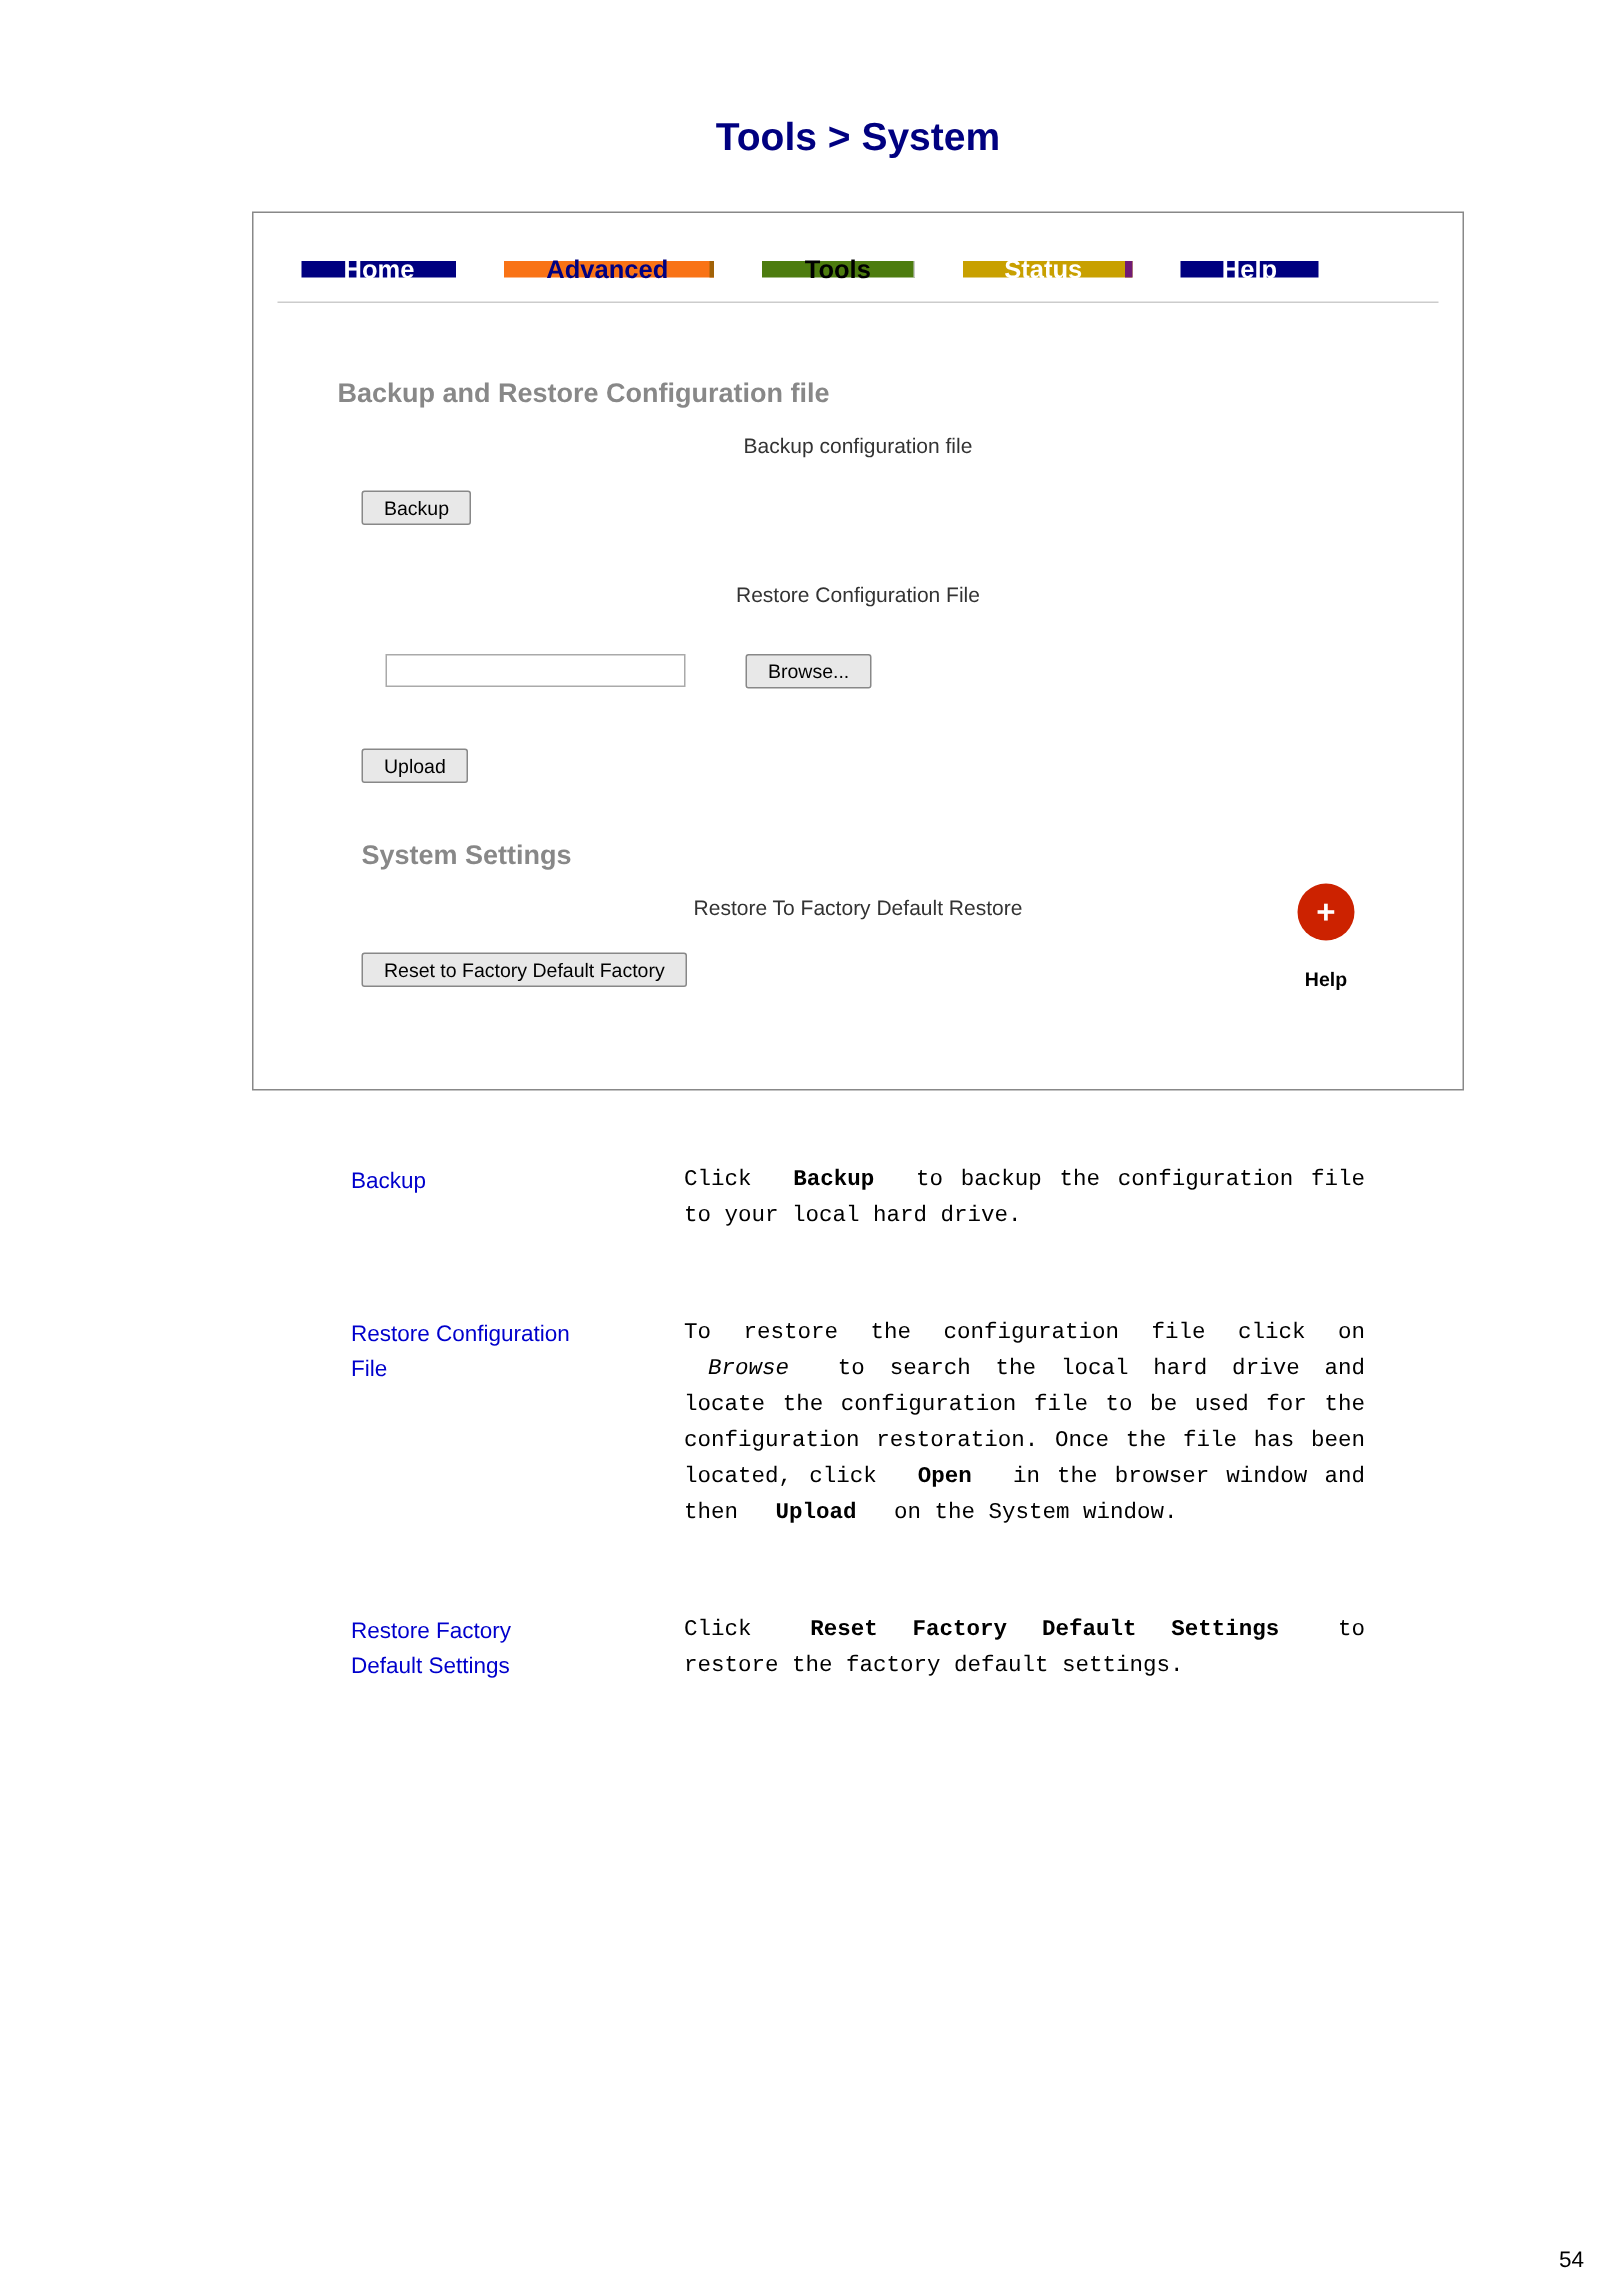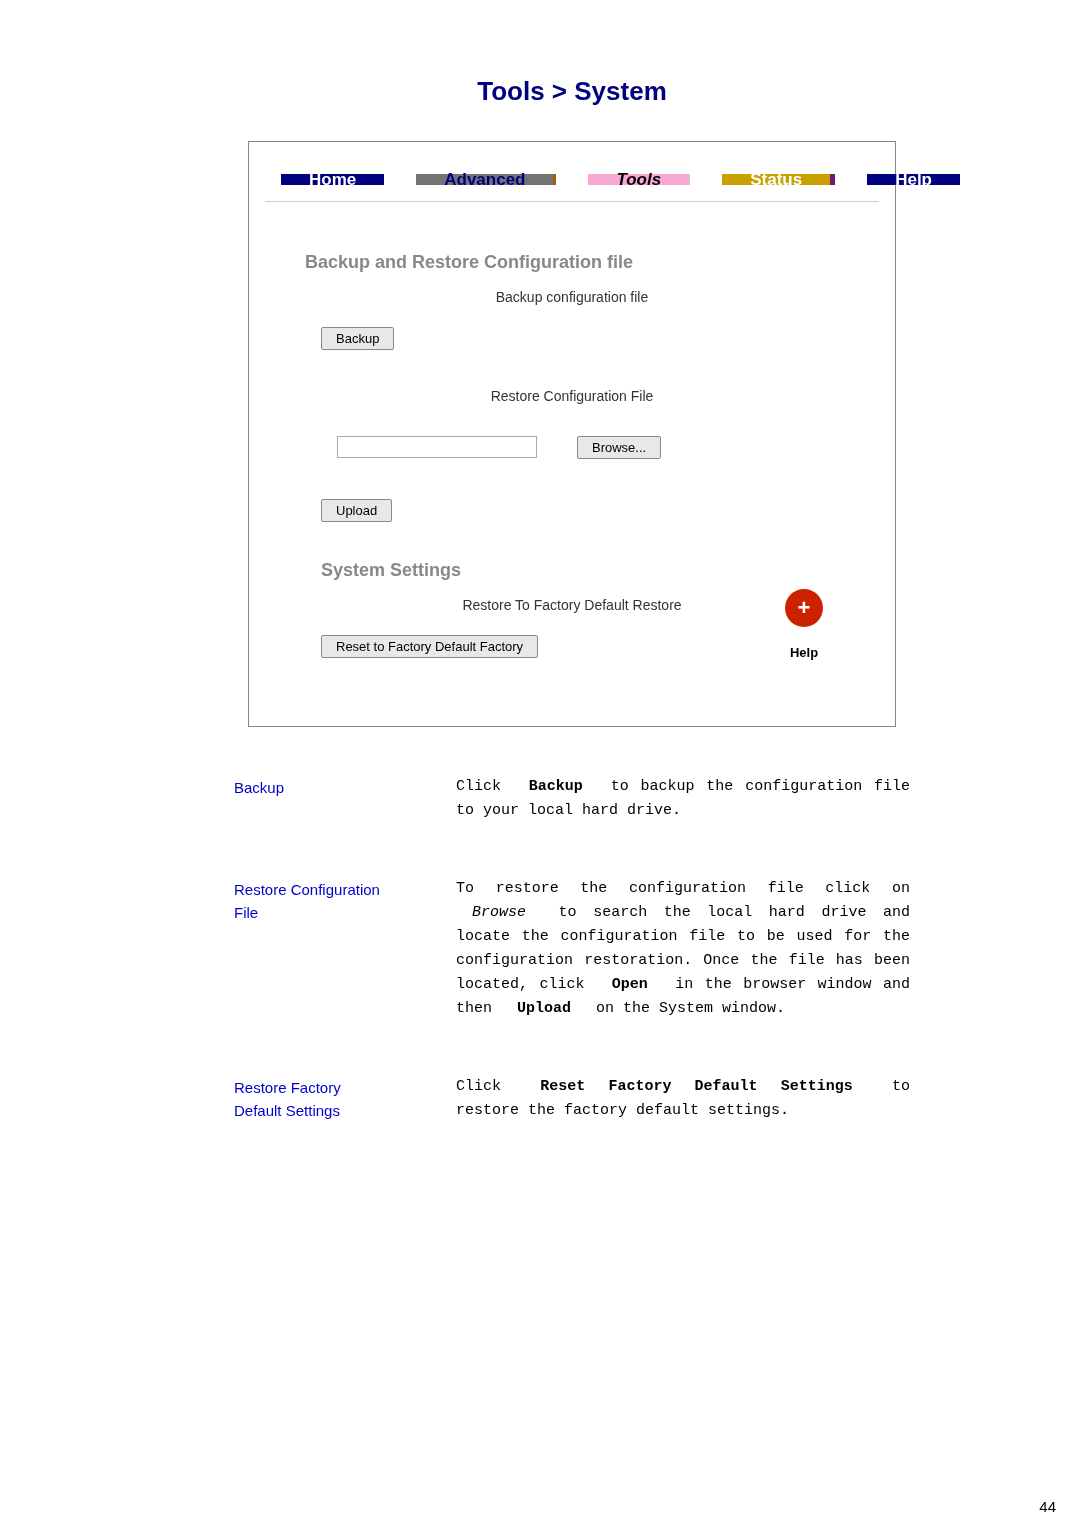--- a/index.html
+++ b/index.html
@@ -19,21 +19,21 @@
       font-size: 26px;
       font-weight: bold;
       color: #000080;
       padding: 28px 0 18px 0;
     }
 
     
     .ui-panel {
       border: 1px solid #888;
       margin: 0 auto;
-      width: 648px;
+      width: 808px;
       background: #fff;
     }
 
     
     .nav-bar {
       display: flex;
       align-items: stretch;
       background: #fff;
       border-bottom: 1px solid #ccc;
       height: 44px;
@@ -46,30 +46,29 @@
       font-size: 17px;
       font-weight: bold;
       cursor: pointer;
       text-decoration: none;
     }
     .nav-item.home {
       background: #000080;
       color: #fff;
     }
     .nav-item.advanced {
-      background: #737373;
+      background: #f97316;
       color: #000080;
       border-right: 3px solid #a16207;
     }
     .nav-item.tools {
-      background: #f9a8d4;
+      background: #4d7c0f;
       color: #000;
       font-weight: bold;
       border-right: 1px solid #ccc;
-      font-style: italic;
     }
     .nav-item.status {
       background: #c8a000;
       color: #fff;
       border-right: 5px solid #701a75;
     }
     .nav-item.help {
       background: #000080;
       color: #fff;
     }
@@ -274,13 +273,13 @@
 
   <div class="desc-row">
     <div class="desc-term">Restore Factory<br>Default Settings</div>
     <div class="desc-def">
       Click <b>Reset Factory Default Settings</b> to restore the factory default settings.
     </div>
   </div>
 
 </div>
 
-<div class="page-number">44</div>
+<div class="page-number">54</div>
 
 </body></html>

